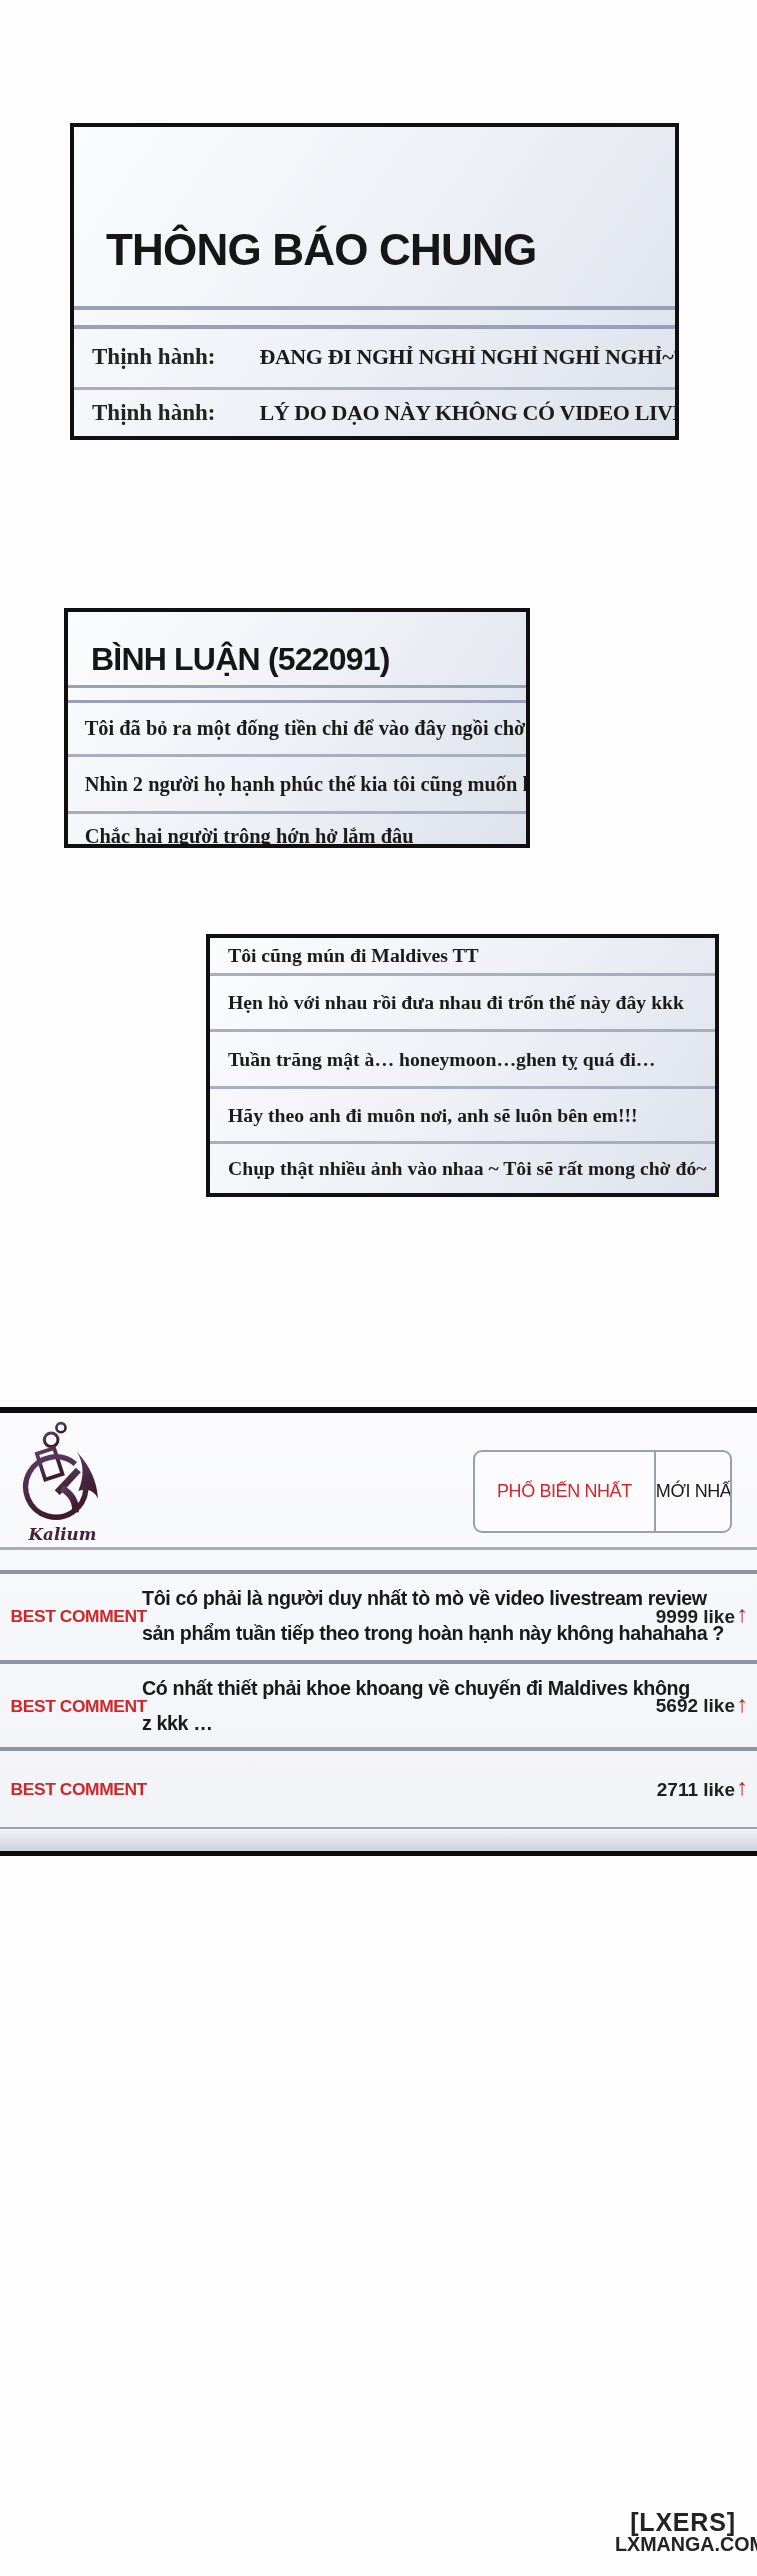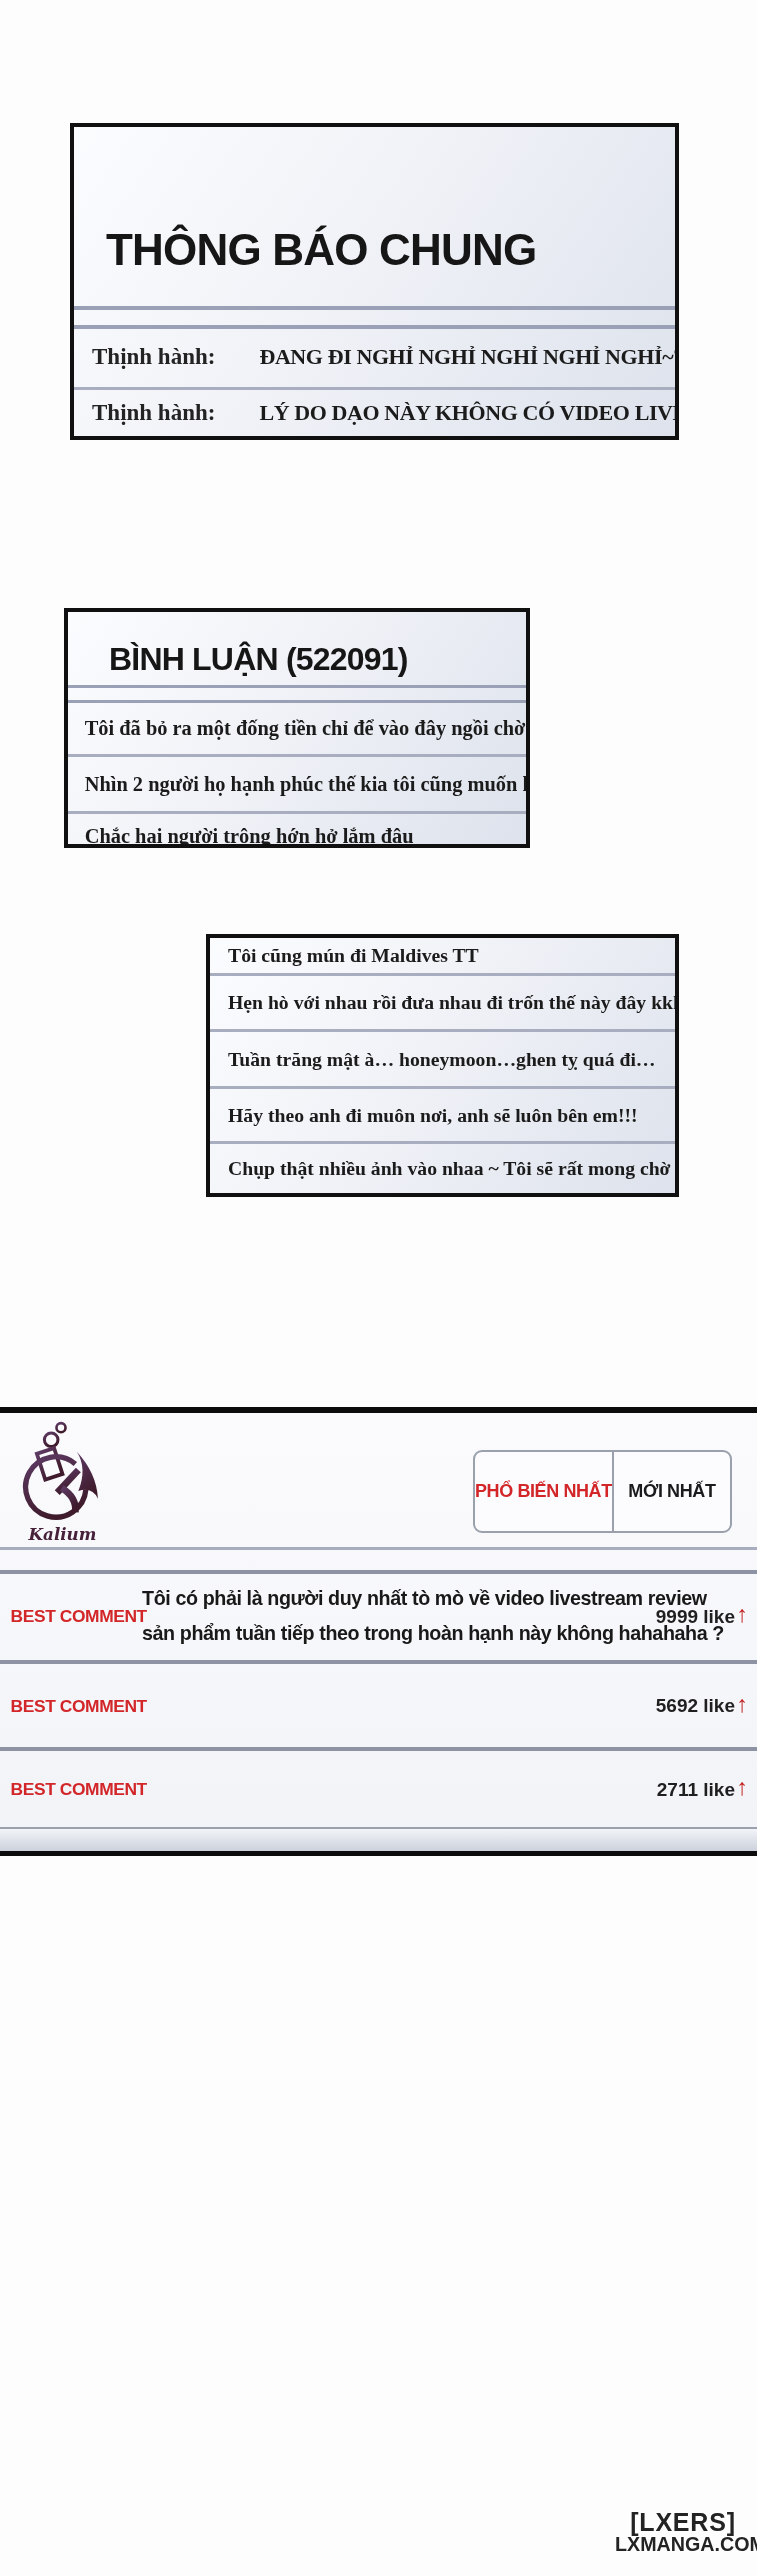--- a/index.html
+++ b/index.html
@@ -17,21 +17,21 @@
         font-weight:700;color:#1b1b1b;white-space:nowrap;overflow:hidden;font-family:Liberation Serif, serif;}
   .trend-label{font-size:23px;color:#232323;font-weight:700;}
   .trend-value{font-size:22px;letter-spacing:-0.4px;}
 
   
   .black-bar{position:absolute;left:0;width:757px;background:#0c0c0c;}
   .section-bg{position:absolute;left:0;width:757px;background:linear-gradient(#fbfbfd,#f1f3f7);}
   .tabbox{position:absolute;display:flex;border:2.3px solid #9aa0ac;border-radius:9px;
           background:#fcfcfe;box-sizing:border-box;overflow:hidden;}
   .tab{flex:1;display:flex;align-items:center;justify-content:center;
-       font-weight:700;font-size:18px;letter-spacing:-0.4px;white-space:nowrap;}
+       font-weight:400;font-size:18px;letter-spacing:-0.4px;white-space:nowrap;margin-left:22px;}
   .tab+.tab{border-left:2.3px solid #9aa0ac;}
   .divider-full{position:absolute;left:0;width:757px;height:3px;background:#a7adbc;}
   .bcrow{position:absolute;left:0;width:757px;box-sizing:border-box;}
   .badge{position:absolute;left:10.6px;top:50%;transform:translateY(-50%);
          font-weight:700;font-size:17.4px;letter-spacing:-0.4px;white-space:nowrap;}
   .bctext{position:absolute;left:142px;top:50%;transform:translateY(-50%);
           font-weight:700;font-size:19.7px;line-height:35px;color:#191919;
           letter-spacing:-0.4px;white-space:nowrap;}
   .likes{position:absolute;right:9px;top:50%;transform:translateY(-50%);
          display:flex;align-items:center;font-weight:700;font-size:19px;color:#1f1f1f;}
@@ -63,37 +63,37 @@
       <span class="trend-value" style="margin-left:44px;">ĐANG ĐI NGHỈ NGHỈ NGHỈ NGHỈ NGHỈ~?!!</span>
     </div>
     <div class="thin-line" style="top:260px;"></div>
     <div class="prow" style="top:263px;height:45px;">
       <span class="trend-label" style="margin-left:18px;">Thịnh hành:</span>
       <span class="trend-value" style="margin-left:44px;">LÝ DO DẠO NÀY KHÔNG CÓ VIDEO LIVESTREAM MỚI LÀ Đ</span>
     </div>
   </div>
 
   <div class="panel" style="left:64px;top:608px;width:466px;height:240px;">
-    <div class="panel-title" style="position:absolute;left:41px;top:29px;font-size:32px;">BÌNH LUẬN (522091)</div>
+    <div class="panel-title" style="position:absolute;left:23px;top:29px;font-size:32px;">BÌNH LUẬN (522091)</div>
     <div class="dbl-line" style="top:73px;height:3px;"></div>
     <div class="dbl-line" style="top:88px;height:3px;"></div>
     <div class="prow" style="top:91px;height:51px;font-size:20.4px;">
       <span style="margin-left:16.7px;">Tôi đã bỏ ra một đống tiền chỉ để vào đây ngồi chờ có thông</span>
     </div>
     <div class="thin-line" style="top:142px;"></div>
     <div class="prow" style="top:145px;height:55px;font-size:20.4px;">
       <span style="margin-left:16.7px;">Nhìn 2 người họ hạnh phúc thế kia tôi cũng muốn hẹn hò TT</span>
     </div>
     <div class="thin-line" style="top:199px;"></div>
     <div class="prow" style="top:202px;height:45px;font-size:20.4px;">
       <span style="margin-left:16.7px;">Chắc hai người trông hớn hở lắm đâu</span>
     </div>
   </div>
 
-  <div class="panel" style="left:206px;top:934px;width:473px;height:263px;">
+  <div class="panel" style="left:206px;top:934px;width:513px;height:263px;">
     <div class="prow" style="top:0px;height:35px;font-size:19.7px;">
       <span style="margin-left:18px;">Tôi cũng mún đi Maldives TT</span>
     </div>
     <div class="thin-line" style="top:35px;"></div>
     <div class="prow" style="top:38px;height:53px;font-size:19.7px;">
       <span style="margin-left:18px;">Hẹn hò với nhau rồi đưa nhau đi trốn thế này đây kkk</span>
     </div>
     <div class="thin-line" style="top:91px;"></div>
     <div class="prow" style="top:94px;height:54px;font-size:19.7px;">
       <span style="margin-left:18px;">Tuần trăng mật à… honeymoon…ghen tỵ quá đi…</span>
@@ -156,20 +156,24 @@
     </div>
     <div class="likes">
       <span>9999 like</span>
       <span class="like-arrow" style="color:#c21f1f;">↑</span>
     </div>
   </div>
   <div class="divider-full" style="top:1660px;height:3.8px;background:#8d93a2;"></div>
 
   <div class="bcrow" style="top:1664px;height:83px;">
     <span class="badge" style="color:#d22629;">BEST COMMENT</span>
+    <div class="bctext">
+      <div>Có nhất thiết phải khoe khoang về chuyến đi Maldives không</div>
+      <div>z kkk …</div>
+    </div>
     <div class="likes">
       <span>5692 like</span>
       <span class="like-arrow" style="color:#c21f1f;">↑</span>
     </div>
   </div>
   <div class="divider-full" style="top:1747px;height:3.8px;background:#8d93a2;"></div>
 
   <div class="bcrow" style="top:1751px;height:76px;">
     <span class="badge" style="color:#d22629;">BEST COMMENT</span>
     <div class="likes">

